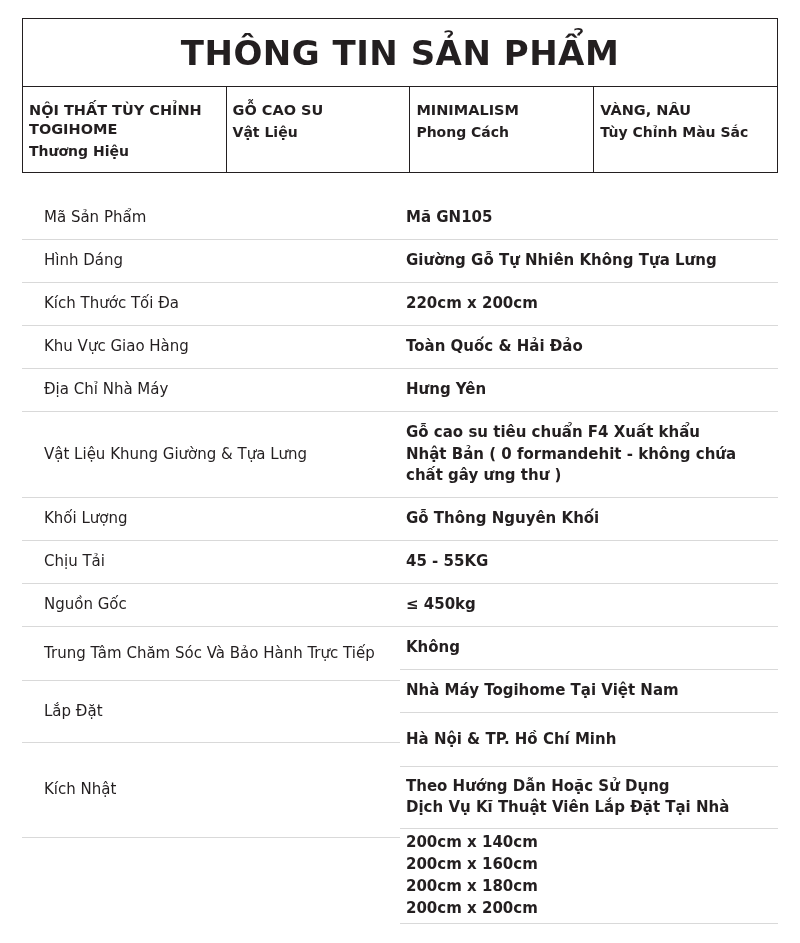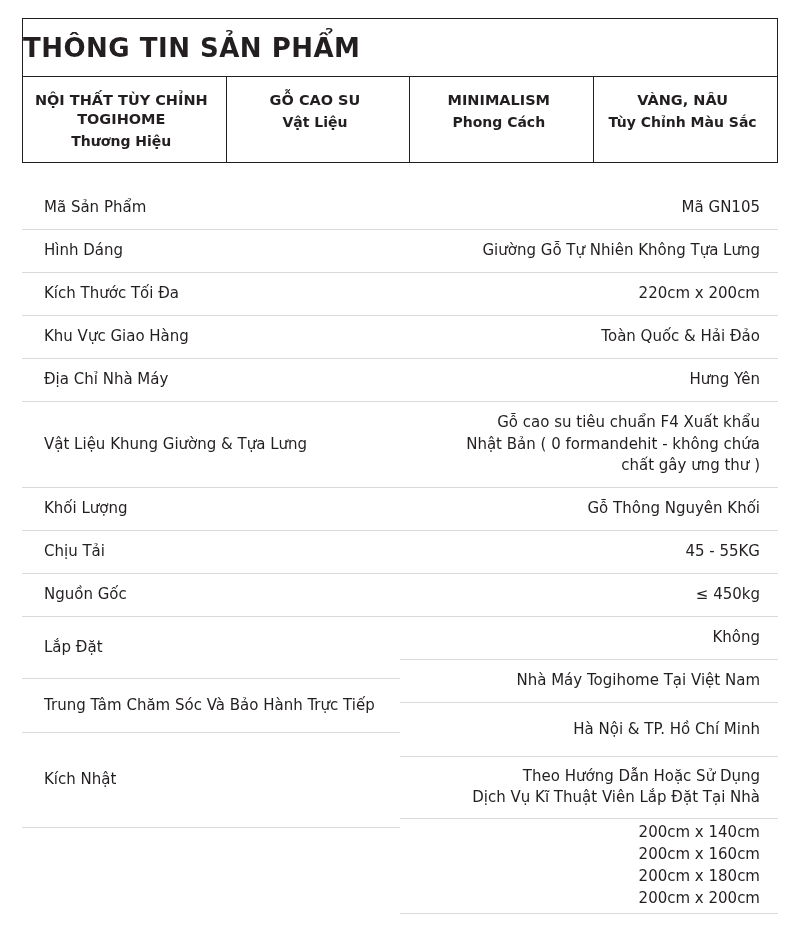--- a/index.html
+++ b/index.html
@@ -22,34 +22,34 @@
     padding: 18px 22px 0 22px;
   }
 
   
   .header-box {
     border: 1.5px solid #231f20;
     width: 756px;
     margin: 0 auto;
   }
   .header-title {
-    text-align: left;
-    font-size: 26px;
+    text-align: center;
+    font-size: 34px;
     font-weight: bold;
     letter-spacing: 0.5px;
     padding: 14px 0 13px 0;
     border-bottom: 1.5px solid #231f20;
   }
   .header-cols {
     display: flex;
     width: 100%;
   }
   .hcol {
     flex: 1 1 0;
-    text-align: center;
+    text-align: left;
     padding: 14px 12px 12px 6px;
     border-right: 1.5px solid #231f20;
   }
   .hcol:last-child { border-right: none; }
   .hcol .hval {
     font-size: 14.5px;
     font-weight: bold;
     line-height: 1.3;
     text-transform: uppercase;
   }
@@ -76,23 +76,22 @@
 
   .cell {
     border-bottom: 1px solid #d9d9d9;
     display: flex;
     align-items: center;
     padding: 0 18px 0 22px;
     font-size: 15px;
     line-height: 1.45;
   }
   .col-right .cell {
-    font-weight: normal;
+    font-weight: bold;
     padding-left: 6px;
-    text-align: right;
   }
   .cell .txt { display: block; width: 100%; white-space: pre-line; }
 
   
   .h1 { height: 43px; }
   .h2 { height: 43px; }
   .h3 { height: 43px; }
   .h4 { height: 43px; }
   .h5 { height: 43px; }
   .h6 { height: 86px; }
@@ -160,25 +159,25 @@
         </div>
       <div class="cell h8">
           <span class="txt">Khối Lượng</span>
         </div>
       <div class="cell h9">
           <span class="txt">Chịu Tải</span>
         </div>
       <div class="cell h11">
           <span class="txt">Nguồn Gốc</span>
         </div>
+      <div class="cell h12">
+          <span class="txt">Trung Tâm Chăm Sóc Và Bảo Hành Trực Tiếp</span>
+        </div>
       <div class="cell h13">
           <span class="txt">Lắp Đặt</span>
-        </div>
-      <div class="cell h12">
-          <span class="txt">Trung Tâm Chăm Sóc Và Bảo Hành Trực Tiếp</span>
         </div>
       <div class="cell h14">
           <span class="txt">Kích Nhật</span>
         </div>
     </div>
 
     <div class="col-right">
       <div class="cell h1">
           <span class="txt">Mã GN105</span>
         </div>

